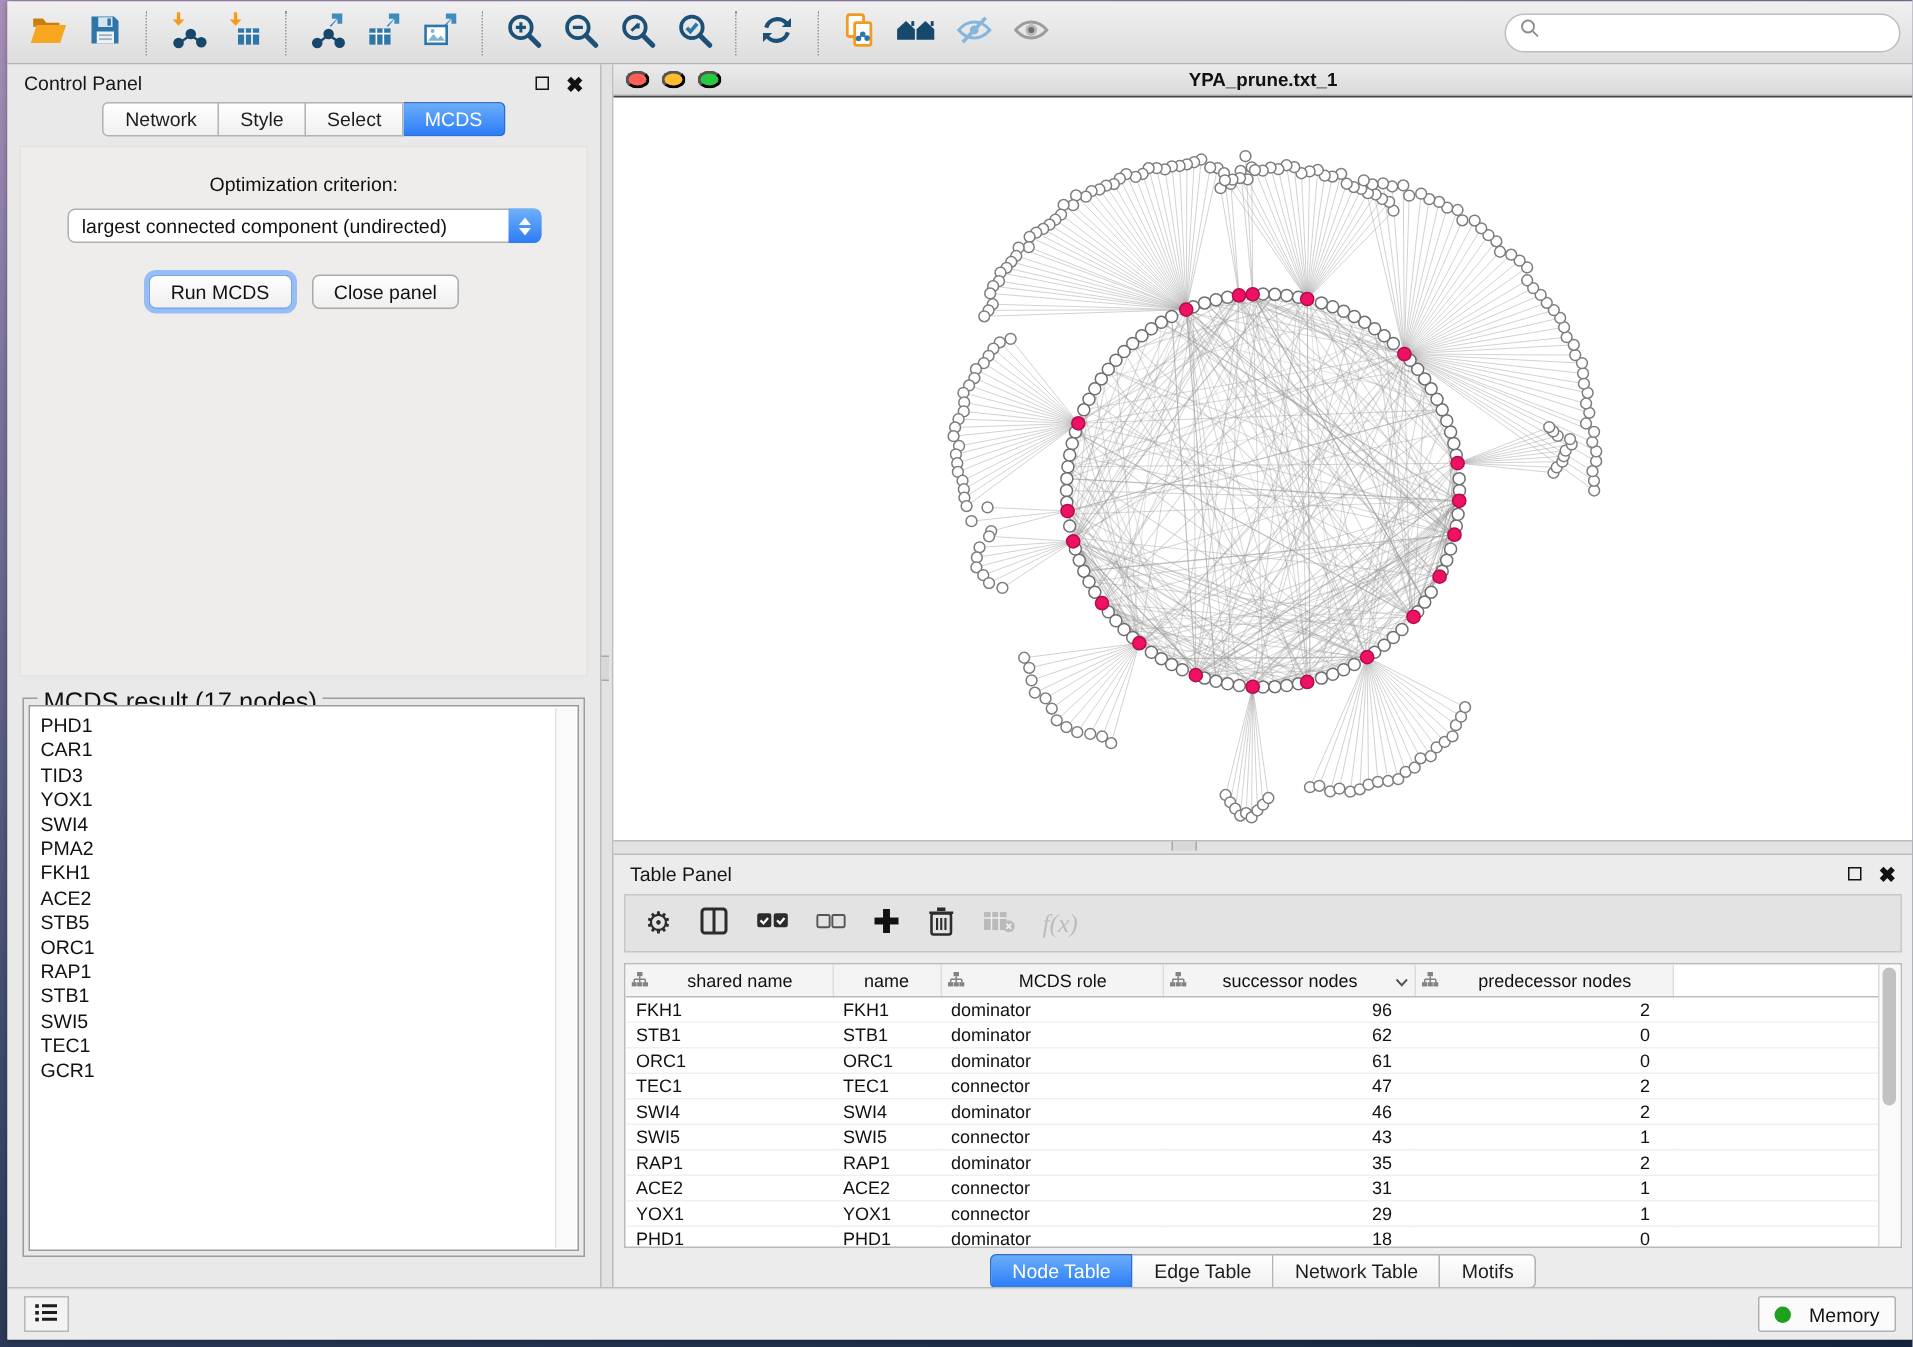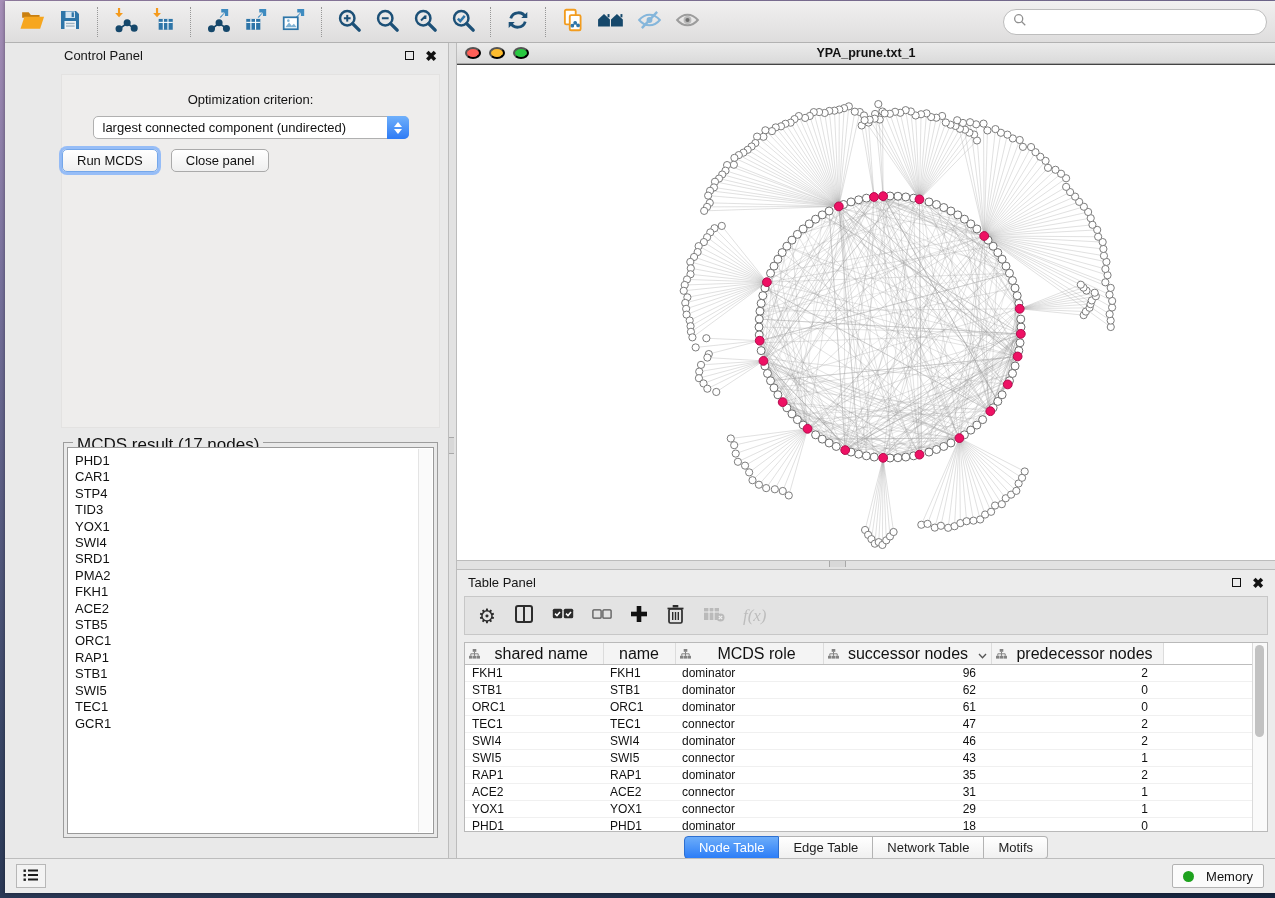--- a/index.html
+++ b/index.html
@@ -22,41 +22,41 @@
   .search input{border:none;outline:none;flex:1;font-size:13px;background:transparent;
                 font-family:inherit;}
   
   .main{flex:1;display:flex;min-height:0;}
   .panel-header{height:25px;flex:none;display:flex;align-items:center;padding:0 11px;
                 font-size:13px;color:#161616;}
   .win-btns{margin-left:auto;display:flex;gap:11px;align-items:center;}
   .float-btn{width:9px;height:9px;border:1.6px solid #111;background:none;padding:0;}
   .close-btn{border:none;background:none;padding:0;font-size:14px;font-weight:bold;color:#111;line-height:1;}
   
-  .control-panel{width:395px;flex:none;display:flex;flex-direction:column;background:#e9e9e9;padding-left:48px;}
+  .control-panel{width:395px;flex:none;display:flex;flex-direction:column;background:#e9e9e9;}
   .cp-tabs,.tp-tabs{display:flex;justify-content:center;}
   .seg{font-size:13px;height:21px;display:flex;align-items:center;padding:0 14px;
        background:linear-gradient(#ffffff,#f0f0f0);border:1px solid #b3b3b3;border-left:none;
        color:#1d1d1d;cursor:pointer;white-space:nowrap;}
   .seg:first-child{border-left:1px solid #b3b3b3;border-radius:4px 0 0 4px;}
   .seg:last-child{border-radius:0 4px 4px 0;}
   .seg.active{background:linear-gradient(#6cadfa,#2c7df7);border-color:#2d6fd0;color:#fff;}
   .cp-inner{margin:6px 8px 0;height:352px;flex:none;background:#eeedec;border:1px solid #e3e2e1;}
   .opt-label{text-align:center;margin-top:17px;font-size:13px;color:#111;}
   .combo{width:316px;height:23px;margin:9px auto 0;background:#fff;border:1px solid #b0b0b0;
          border-radius:5px;position:relative;display:flex;align-items:center;
          font-size:13px;color:#111;padding-left:9px;box-sizing:border-box;cursor:pointer;}
   .combo-cap{position:absolute;right:-1px;top:-1px;width:22px;height:23px;border-radius:0 5px 5px 0;
              background:linear-gradient(#6fb0fb,#2e7bf5);display:flex;flex-direction:column;
              align-items:center;justify-content:center;gap:2px;}
   .tri-up{width:0;height:0;border-left:4px solid transparent;border-right:4px solid transparent;
           border-bottom:5px solid #fff;}
   .tri-dn{width:0;height:0;border-left:4px solid transparent;border-right:4px solid transparent;
           border-top:5px solid #fff;}
-  .btn-row{display:flex;justify-content:flex-start;gap:13px;margin-top:10px;}
+  .btn-row{display:flex;justify-content:center;gap:13px;margin-top:21px;}
   .push-btn{font-size:13px;height:23px;padding:0 14px;background:linear-gradient(#ffffff,#efefef);
             border:1px solid #aaa;border-radius:5px;color:#111;font-family:inherit;cursor:pointer;}
   .push-btn.focus{box-shadow:0 0 0 3px rgba(92,156,255,.6);border-color:#74a7ea;}
   .result-group{flex:1;margin:14px 10px 20px;border:1px solid #9c9c9c;position:relative;background:#e9e9e9;}
   .result-legend{position:absolute;top:-8px;left:9px;background:#e9e9e9;padding:0 4px;font-size:17px;color:#111;}
   .result-list{position:absolute;left:3px;right:3px;top:4px;bottom:3px;background:#fff;
                border:1px solid #9a9a9a;overflow:hidden;padding:5px 0 0 7px;font-size:13px;
                line-height:16.4px;color:#111;}
   .list-track{position:absolute;top:1px;right:1px;bottom:1px;width:13px;background:#fafafa;
               border-left:1px solid #e4e4e4;}
@@ -86,21 +86,21 @@
   .tp-toolbar{margin:1px 7px 7px;height:37px;flex:none;background:#e3e3e3;border:1px solid #c7c7c7;
               display:flex;align-items:center;padding:0 13px;gap:18px;}
   .ticon{display:flex;align-items:center;justify-content:center;background:none;border:none;
          padding:0;cursor:pointer;}
   .gray{opacity:.45;}
   .fx{font-family:"Liberation Serif","DejaVu Serif",serif;font-style:italic;font-size:17px;color:#8f8f8f;}
   .table-wrap{margin:0 7px;flex:1;background:#fff;border:1px solid #b9b9b9;display:flex;
               overflow:hidden;min-height:0;}
   table.tbl{border-collapse:collapse;table-layout:fixed;flex:1;align-self:flex-start;width:100%;}
   .tbl th{height:21px;background:#f4f4f4;border-bottom:1px solid #bdbdbd;border-right:1px solid #dcdcdc;
-          font-weight:400;font-size:16px;color:#111;padding:0 4px;}
+          font-weight:400;font-size:12px;color:#111;padding:0 4px;}
   .tbl th:last-child{border-right:none;}
   .th-in{display:flex;align-items:center;gap:4px;}
   .th-label{flex:1;text-align:center;}
   .tbl td{height:16px;padding:0 7px;font-size:12px;color:#111;white-space:nowrap;overflow:hidden;
           border-bottom:1px solid #f0f0f0;}
   .tbl td.num{text-align:right;padding-right:15px;}
   .v-scroll{width:14px;flex:none;background:#fafafa;border-left:1px solid #dadada;position:relative;}
   .v-thumb{position:absolute;top:2px;left:2px;width:9px;height:92px;background:#c2c2c2;border-radius:5px;}
   .tp-tabs{height:22px;margin:4px 0 0;flex:none;}
   
@@ -282,45 +282,49 @@
   <div class="main">
 
     <div class="control-panel">
       <div class="panel-header">
         <span>Control Panel</span>
         <span class="win-btns">
           <button class="float-btn"></button>
           <button class="close-btn">✖</button>
         </span>
       </div>
+      <div class="cp-tabs">
+          <div class="seg">Network</div>
+          <div class="seg">Style</div>
+          <div class="seg">Select</div>
+          <div class="seg active">MCDS</div>
+        </div>
       <div class="cp-inner">
         <div class="opt-label">Optimization criterion:</div>
         <div class="combo">
           <span>largest connected component (undirected)</span>
           <span class="combo-cap">
               <span class="tri-up"></span>
               <span class="tri-dn"></span>
             </span>
         </div>
         <div class="btn-row">
           <button class="push-btn focus">Run MCDS</button>
           <button class="push-btn">Close panel</button>
         </div>
       </div>
       <div class="result-group">
         <span class="result-legend">MCDS result (17 nodes)</span>
         <div class="result-list">
           <div>
               <div>PHD1</div>
               <div>CAR1</div>
-              <div>STP4</div>
               <div>TID3</div>
               <div>YOX1</div>
               <div>SWI4</div>
-              <div>SRD1</div>
               <div>PMA2</div>
               <div>FKH1</div>
               <div>ACE2</div>
               <div>STB5</div>
               <div>ORC1</div>
               <div>RAP1</div>
               <div>STB1</div>
               <div>SWI5</div>
               <div>TEC1</div>
               <div>GCR1</div>

